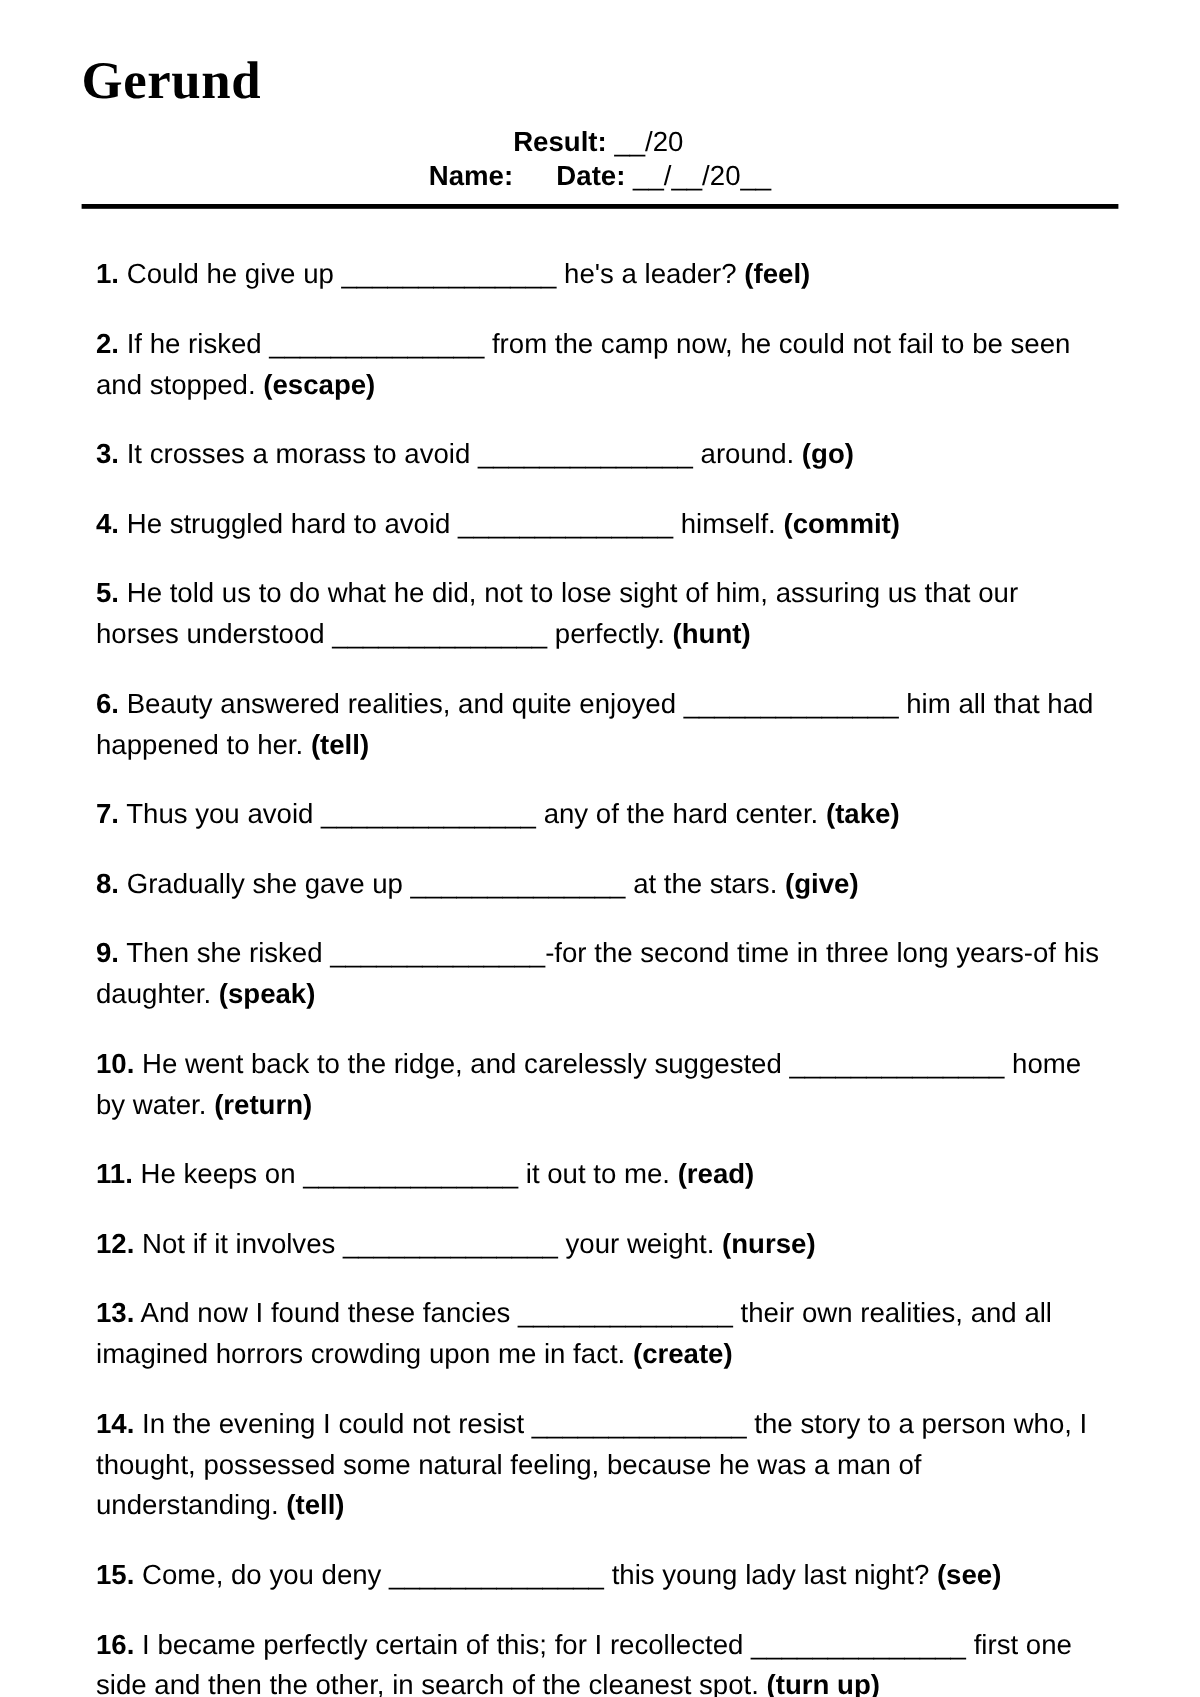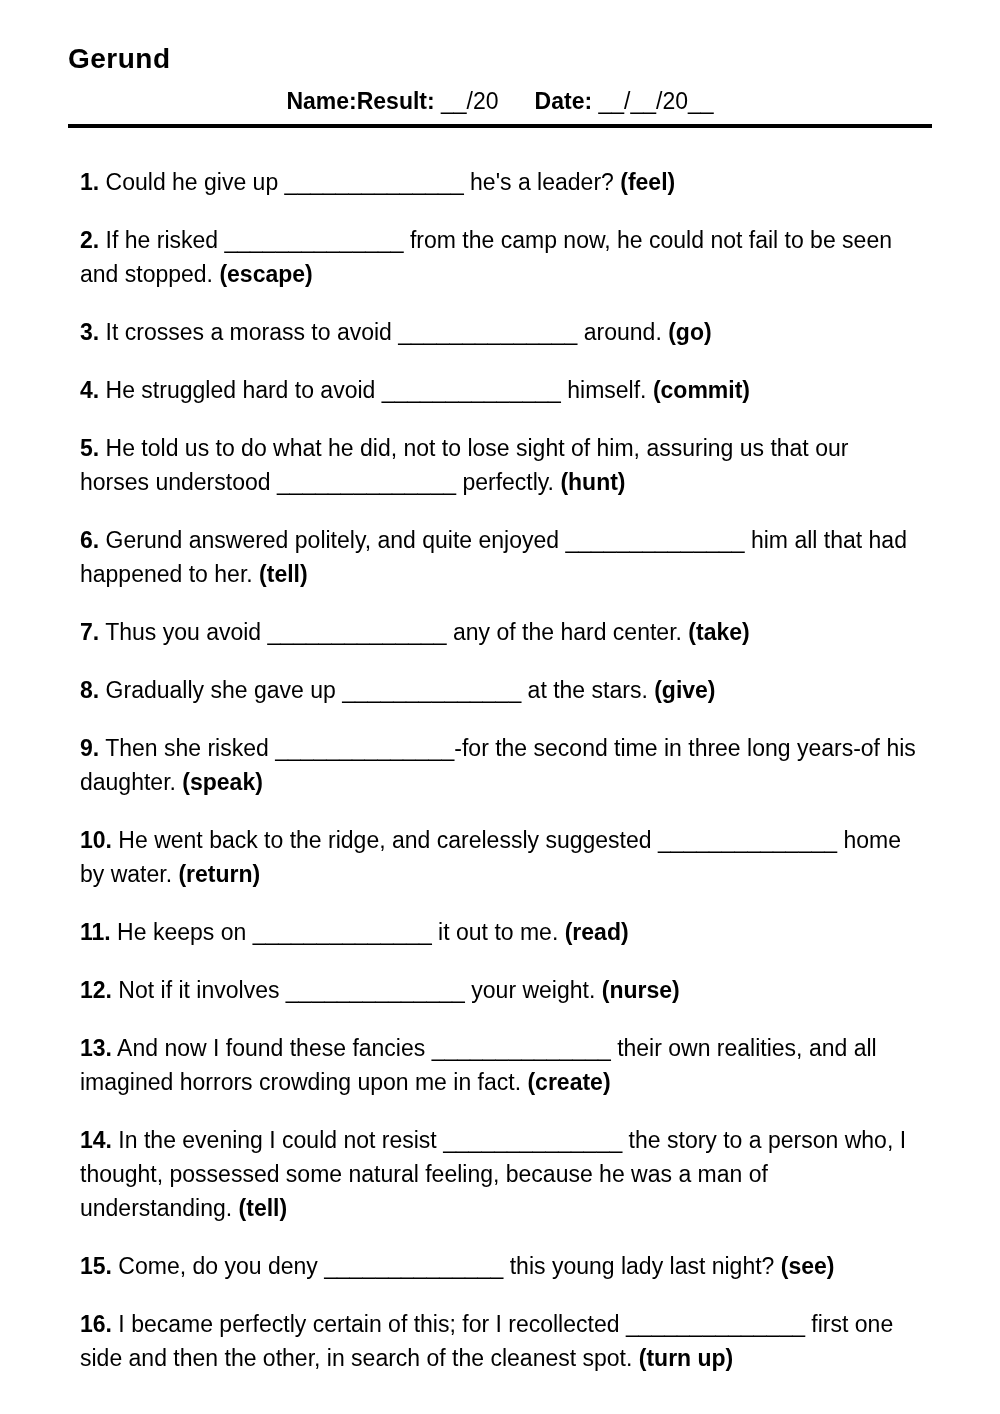--- a/index.html
+++ b/index.html
@@ -10,38 +10,39 @@
   .page {
     box-sizing: border-box;
     width: 1000px;
     min-height: 1414px;
     padding: 44px 68px 40px 68px;
     font-family: "Liberation Sans", sans-serif;
     color: #000000;
     background: #ffffff;
   }
   .title {
-    font-size: 28px;
+    font-size: 44px;
     font-weight: bold;
     line-height: 1.1;
     margin: 0;
     letter-spacing: 0.5px;
+    font-family: Liberation Serif, serif;
   }
   .meta-row {
     display: flex;
     justify-content: center;
     align-items: flex-end;
     margin-top: 13px;
     padding-bottom: 9px;
     border-bottom: 4px solid #000000;
     font-size: 23px;
     line-height: 1.2;
   }
   .bold { font-weight: bold; }
-  .meta-right { display: inline-flex; }
+  .meta-right { display: inline-flex; flex-direction: column; }
   .date-group { margin-left: 36px; }
   .questions { margin: 12px; }
   .q {
     font-size: 23px;
     line-height: 34px;
     margin: 24px 0 0 0;
   }
   .q:first-child { margin-top: 37px; }
   .q b { font-weight: bold; }
 </style>
@@ -58,21 +59,21 @@
       <span class="date-group"><span class="bold">Date:</span> <span>__/__/20__</span></span>
     </span>
   </div>
 
   <div class="questions">
     <p class="q"><b>1.</b><span> Could he give up </span><span>______________</span><span> he's a leader? </span><b>(feel)</b></p>
     <p class="q"><b>2.</b><span> If he risked </span><span>______________</span><span> from the camp now, he could not fail to be seen and stopped. </span><b>(escape)</b></p>
     <p class="q"><b>3.</b><span> It crosses a morass to avoid </span><span>______________</span><span> around. </span><b>(go)</b></p>
     <p class="q"><b>4.</b><span> He struggled hard to avoid </span><span>______________</span><span> himself. </span><b>(commit)</b></p>
     <p class="q"><b>5.</b><span> He told us to do what he did, not to lose sight of him, assuring us that our horses understood </span><span>______________</span><span> perfectly. </span><b>(hunt)</b></p>
-    <p class="q"><b>6.</b><span> Gerund answered politely, and quite enjoyed </span><span>______________</span><span> him all that had happened to her. </span><b>(tell)</b></p>
+    <p class="q"><b>6.</b><span> Beauty answered realities, and quite enjoyed </span><span>______________</span><span> him all that had happened to her. </span><b>(tell)</b></p>
     <p class="q"><b>7.</b><span> Thus you avoid </span><span>______________</span><span> any of the hard center. </span><b>(take)</b></p>
     <p class="q"><b>8.</b><span> Gradually she gave up </span><span>______________</span><span> at the stars. </span><b>(give)</b></p>
     <p class="q"><b>9.</b><span> Then she risked </span><span>______________</span><span>-for the second time in three long years-of his daughter. </span><b>(speak)</b></p>
     <p class="q"><b>10.</b><span> He went back to the ridge, and carelessly suggested </span><span>______________</span><span> home by water. </span><b>(return)</b></p>
     <p class="q"><b>11.</b><span> He keeps on </span><span>______________</span><span> it out to me. </span><b>(read)</b></p>
     <p class="q"><b>12.</b><span> Not if it involves </span><span>______________</span><span> your weight. </span><b>(nurse)</b></p>
     <p class="q"><b>13.</b><span> And now I found these fancies </span><span>______________</span><span> their own realities, and all imagined horrors crowding upon me in fact. </span><b>(create)</b></p>
     <p class="q"><b>14.</b><span> In the evening I could not resist </span><span>______________</span><span> the story to a person who, I thought, possessed some natural feeling, because he was a man of understanding. </span><b>(tell)</b></p>
     <p class="q"><b>15.</b><span> Come, do you deny </span><span>______________</span><span> this young lady last night? </span><b>(see)</b></p>
     <p class="q"><b>16.</b><span> I became perfectly certain of this; for I recollected </span><span>______________</span><span> first one side and then the other, in search of the cleanest spot. </span><b>(turn up)</b></p>

